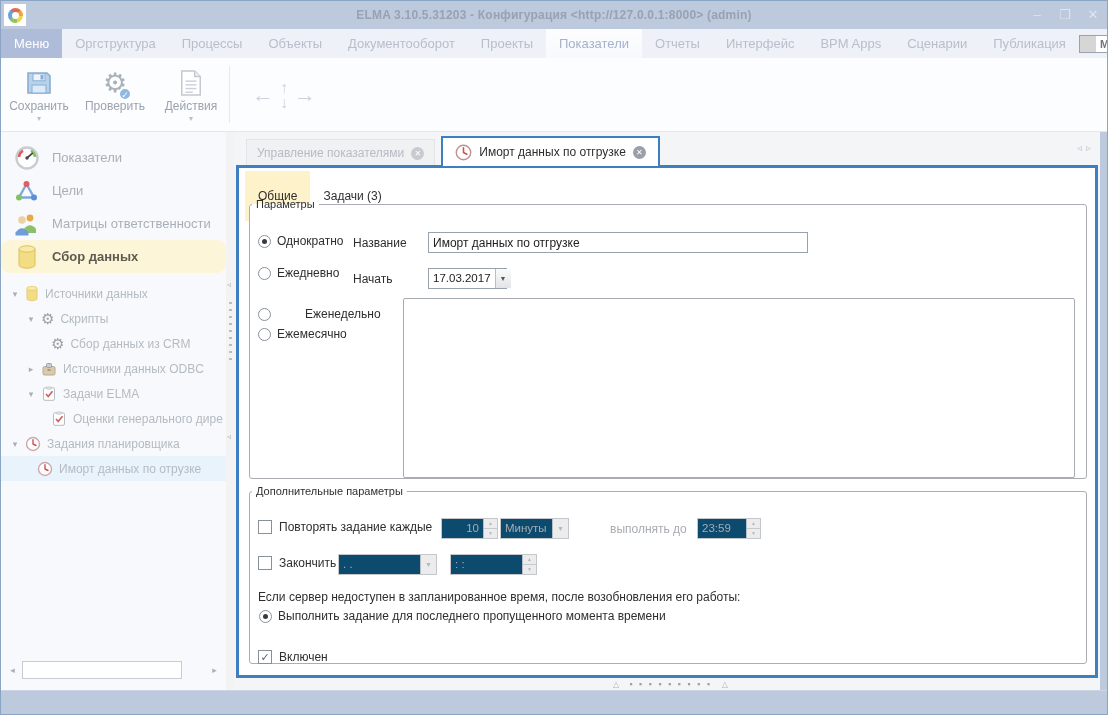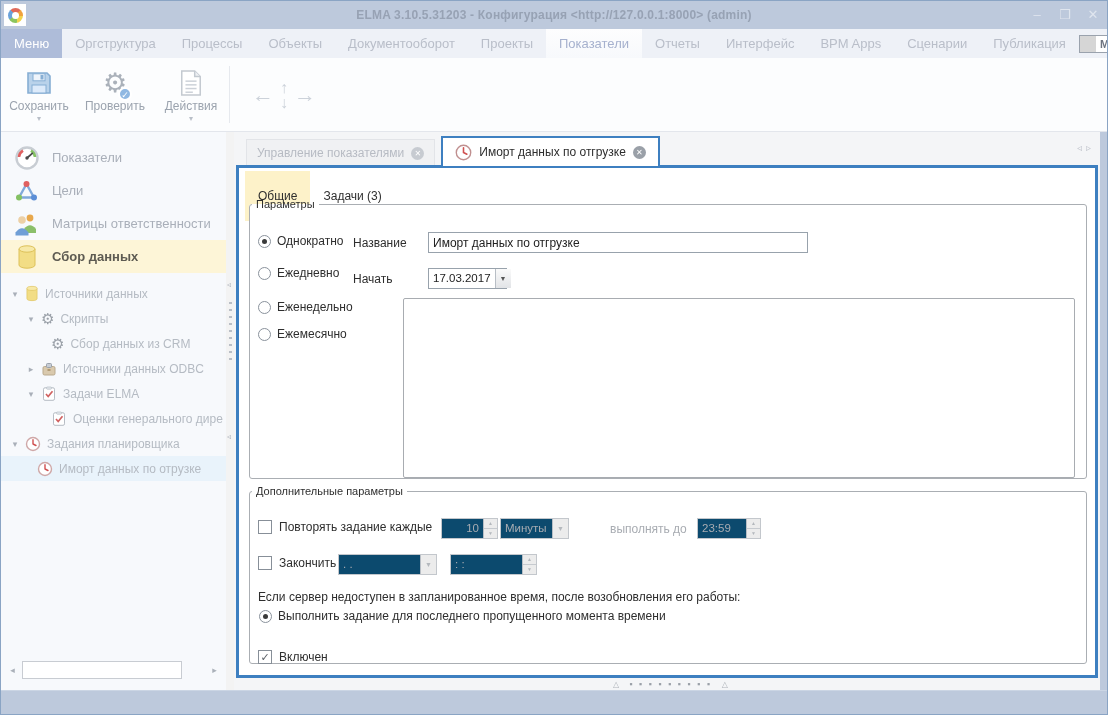--- a/index.html
+++ b/index.html
@@ -39,21 +39,21 @@
   .check-bubble { position:absolute; right:-5px; bottom:-2px; width:14px; height:14px; border-radius:50%; background:#8fb8e2; color:#fff; font-size:9px; line-height:13px; text-align:center; border:2px solid #fff; }
 
   
   .app-body { display:flex; height:558px; position:relative; }
   .right-frame { position:absolute; right:0; top:0; bottom:0; width:7px; background:#bdc9dc; z-index:6; }
 
   
   .sidebar { width:225px; background:#f7f9fc; position:relative; flex:none; overflow:hidden; }
   .side-item { height:33px; display:flex; align-items:center; gap:12px; padding-left:12px; color:#a9afb9; font-size:13px; white-space:nowrap; }
   .side-item .sicon { width:27px; display:flex; justify-content:center; flex:none; }
-  .side-item.is-active { background:#fdf5d7; color:#5e5b52; font-weight:bold; }
+  .side-item.is-active { background:#fdf5d7; color:#5e5b52; font-weight:bold;border-radius:9px; }
   .tree { margin-top:8px; }
   .tree-row { height:25px; display:flex; align-items:center; font-size:12px; color:#b5bbc3; white-space:nowrap; }
   .tree-row .exp { width:12px; font-size:9px; color:#a9afb8; text-align:center; flex:none; }
   .tree-row .ticn { margin:0 6px 0 4px; display:flex; flex:none; }
   .tree-row.d0 { padding-left:8px; }
   .tree-row.d1 { padding-left:24px; }
   .tree-row.d2 { padding-left:46px; }
   .tree-row.is-selected { background:#e9f3fb; }
   .side-hscroll { position:absolute; left:4px; right:4px; bottom:10px; height:20px; display:flex; align-items:center; }
   .hs-btn { width:15px; height:20px; font-size:9px; color:#aab0b9; text-align:center; line-height:20px; }
@@ -366,21 +366,21 @@
           <legend>Параметры</legend>
 
           <div class="ctl" style="left:8px; top:24px;">
             <span class="radio sel"></span>
             <span>Однократно</span>
           </div>
           <div class="ctl" style="left:8px; top:56px;">
             <span class="radio"></span>
             <span>Ежедневно</span>
           </div>
-          <div class="ctl" style="left:8px; top:90px;">
+          <div class="ctl" style="left:8px; top:97px;gap:28px;">
             <span class="radio"></span>
             <span>Еженедельно</span>
           </div>
           <div class="ctl" style="left:8px; top:117px;">
             <span class="radio"></span>
             <span>Ежемесячно</span>
           </div>
 
           <div class="ctl" style="left:103px; top:26px;">Название</div>
           <input class="tbox" style="position: absolute; left: 178px; top: 22px;" value="Иморт данных по отгрузке">

